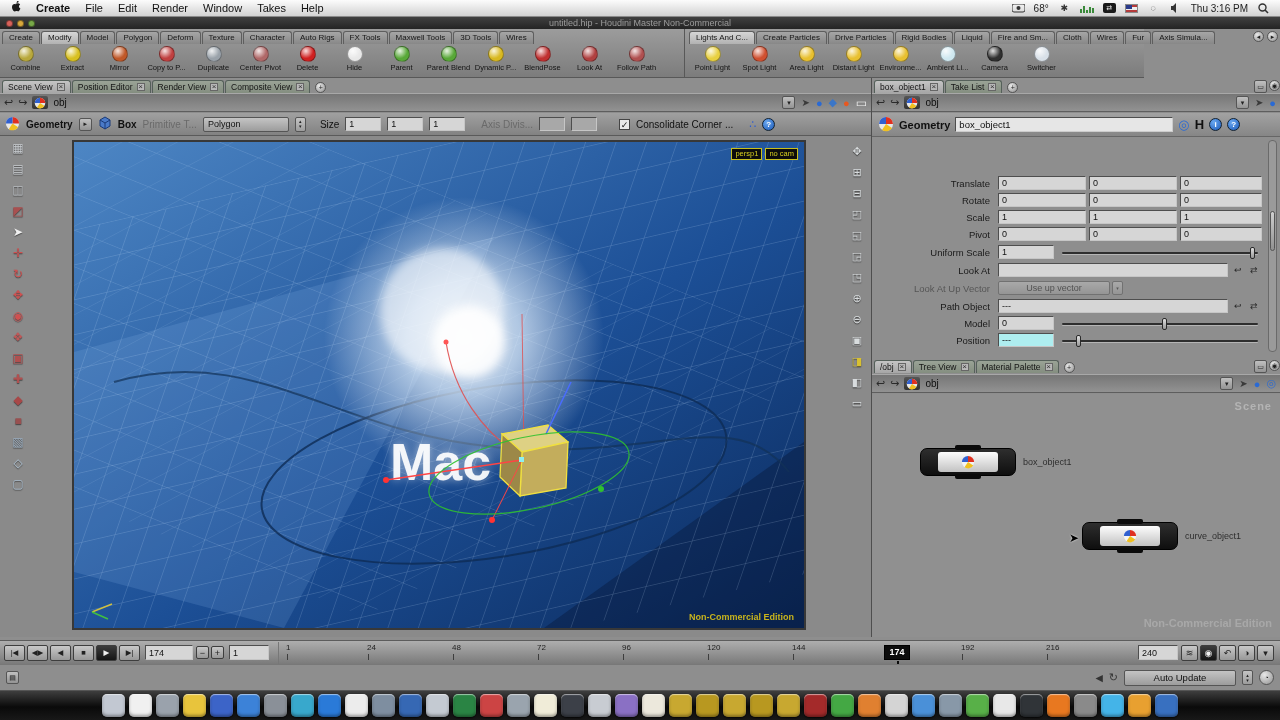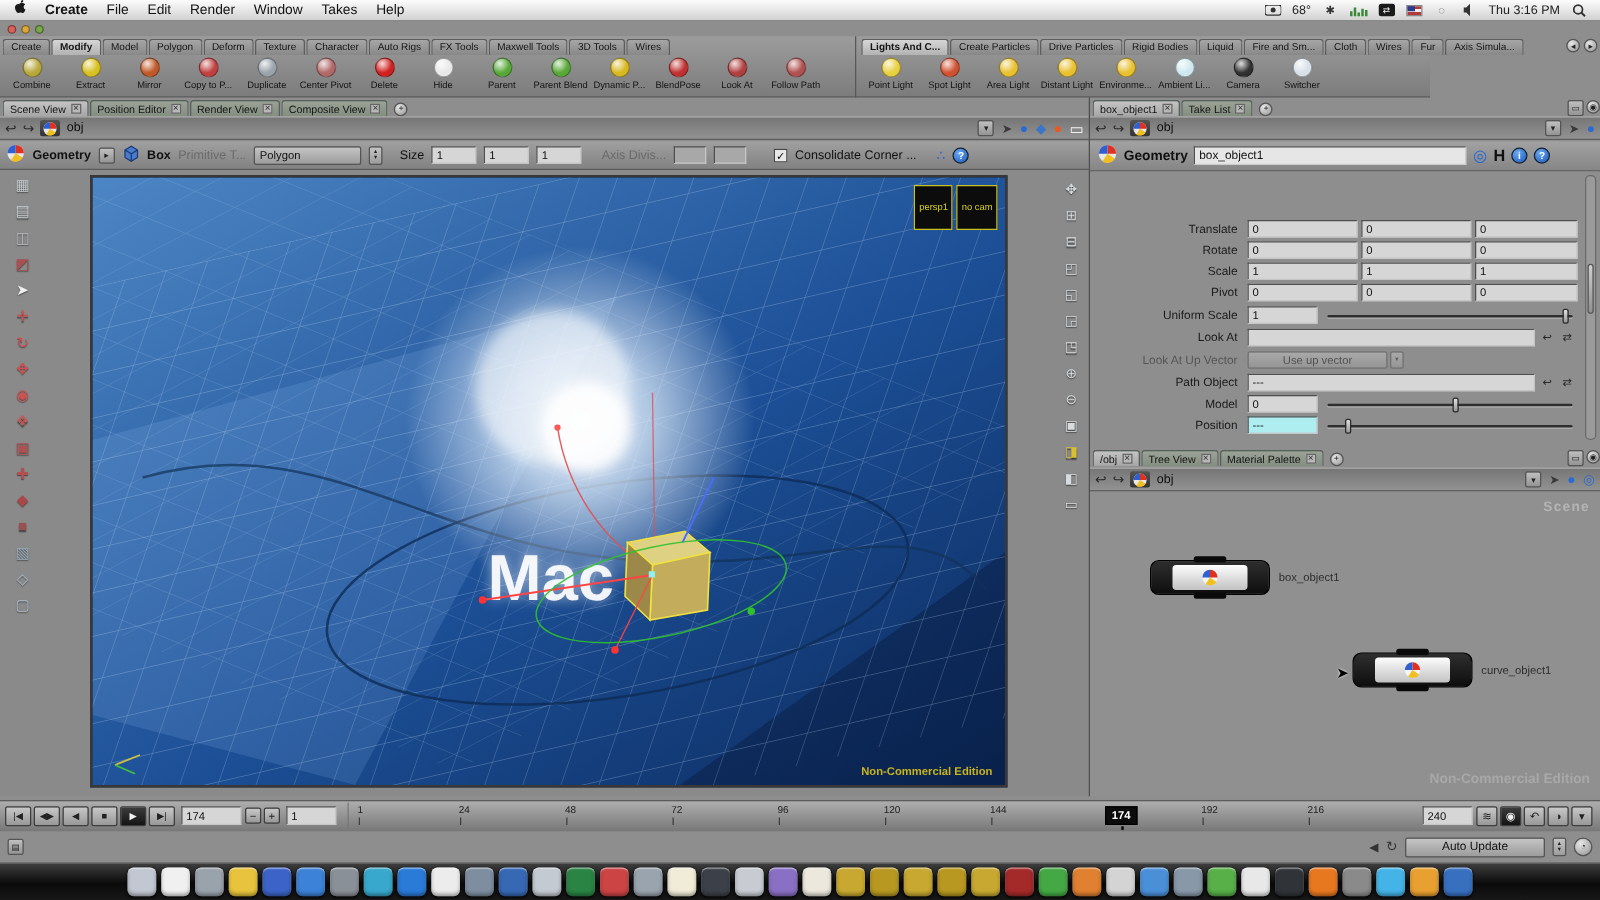--- a/index.html
+++ b/index.html
@@ -17,21 +17,21 @@
 .spaces{width:13px;height:10px;background:#1a1a1a;border-radius:2px;color:#eee;font-size:7px;display:flex;align-items:center;justify-content:center}
 
 .titlebar{position:absolute;left:0;top:17px;width:1280px;height:12px;background:linear-gradient(#404040,#242424);display:flex;align-items:center;justify-content:center;font-size:9px;color:#9c9c9c}
 .tlights{position:absolute;left:6px;top:19.5px;display:flex;gap:4px}
 .tlights span{width:7px;height:7px;border-radius:50%;border:1px solid rgba(0,0,0,.4)}
 
 .shelf{position:absolute;left:0;top:29px;width:1144px;height:49px;background:linear-gradient(#9c9c9c,#7c7c7c);border-bottom:1px solid #585858}
 .shelfhalf{position:absolute;top:0;height:49px}
 .stabs{display:flex;gap:1px;padding:1px 0 0 2px;height:15px;align-items:flex-end}
 .stab{font-size:8px;line-height:12px;padding:0 6px;background:linear-gradient(#a6a6a6,#888);border:1px solid #5e5e5e;border-bottom:none;border-radius:3px 3px 0 0;color:#161616;white-space:nowrap}
-.stab.on{background:linear-gradient(#d6d6d6,#b2b2b2);font-weight:bold}
+.stab.on{background:linear-gradient(#d6d6d6,#b2b2b2);font-weight:normal}
 .stools{display:flex;padding-left:2px}
 .stool{width:47px;display:flex;flex-direction:column;align-items:center;font-size:7.5px;color:#141414;padding-top:2px;white-space:nowrap;overflow:hidden}
 .ticon{width:16px;height:16px;border-radius:50%;border:1px solid rgba(0,0,0,.35);background-image:radial-gradient(circle at 35% 28%,rgba(255,255,255,.85),rgba(255,255,255,0) 55%);margin-bottom:1px;flex:none}
 .rnd{width:11px;height:11px;border-radius:50%;background:radial-gradient(circle at 35% 30%,#e8e8e8,#909090);border:1px solid #555;font-size:7px;display:flex;align-items:center;justify-content:center;color:#222}
 
 .ptabs{position:absolute;top:78px;height:15px;display:flex;gap:1px;align-items:flex-end}
 .ptab{font-size:8.5px;line-height:12px;padding:0 5px;background:linear-gradient(#9aa396,#848e80);border:1px solid #55605a;border-bottom:none;border-radius:3px 3px 0 0;color:#141414;display:flex;gap:4px;align-items:center;white-space:nowrap}
 .ptab.on{background:linear-gradient(#c4c4c4,#a6a6a6)}
 .ptab .x{font-size:8px;color:#333;background:#b8b8b8;border:1px solid #666;width:8px;height:8px;line-height:6px;text-align:center}
 
@@ -49,21 +49,21 @@
 .dd{background:linear-gradient(#c4c4c4,#9c9c9c);border:1px solid #555;border-radius:2px;font-size:9px;display:flex;align-items:center;justify-content:center;height:15px;color:#111;padding:0 4px;gap:4px}
 .spin{width:11px;height:15px;background:linear-gradient(#c4c4c4,#9c9c9c);border:1px solid #555;border-radius:2px;font-size:5px;line-height:5px;display:flex;flex-direction:column;align-items:center;justify-content:center;color:#222}
 .cb{width:11px;height:11px;background:#e8e8e8;border:1px solid #444;font-size:9px;line-height:10px;text-align:center;color:#111}
 .bcirc{width:13px;height:13px;border-radius:50%;background:radial-gradient(circle at 35% 30%,#6aa8f0,#1c5ab8);border:1px solid #123;color:#fff;font-size:8px;font-weight:bold;display:flex;align-items:center;justify-content:center}
 
 .vpwrap{position:absolute;left:0;top:136px;width:871px;height:501px;background:#8a8a8a}
 .toolcol{position:absolute;left:1px;top:2px;width:34px;display:flex;flex-direction:column;align-items:center}
 .tcbtn{width:24px;height:20px;margin:0 0 1px;display:flex;align-items:center;justify-content:center;font-size:12px;text-shadow:0 1px 1px rgba(0,0,0,.5)}
 .scene{position:absolute;left:72px;top:4px;width:734px;height:490px;border:2px solid #383838;background:#12315e}
 .badges{position:absolute;top:6px;right:6px;display:flex;gap:3px}
-.badge{background:#0c0c0c;border:1px solid #c8c020;color:#d8d020;font-size:7.5px;padding:12px 3px;line-height:10px}
+.badge{background:#0c0c0c;border:1px solid #c8c020;color:#d8d020;font-size:7.5px;padding:0 3px;line-height:10px}
 .watermark{position:absolute;right:10px;bottom:6px;color:#c8b41c;font-size:9px;font-weight:bold}
 .rstrip{position:absolute;left:845px;top:6px;width:24px;display:flex;flex-direction:column;align-items:center}
 .rsbtn{width:18px;height:19px;margin-bottom:2px;display:flex;align-items:center;justify-content:center;font-size:11px;color:#d8dcde;text-shadow:0 1px 1px rgba(0,0,0,.6)}
 
 .rpanel-border{position:absolute;left:871px;top:78px;width:1px;height:559px;background:#4e4e4e}
 .phead{position:absolute;left:872px;top:113px;width:408px;height:24px;background:linear-gradient(#a2a2a2,#868686);border-bottom:1px solid #666;display:flex;align-items:center;padding:0 6px;gap:5px;font-size:11px;color:#101010}
 .phead .nm{font-weight:bold}
 .pinput{width:218px;height:15px;background:#e6e6e6;border:1px solid;border-color:#4e4e4e #ccc #ccc #4e4e4e;font-size:9.5px;padding:0 3px;display:flex;align-items:center}
 .prow{position:absolute;left:872px;width:394px;height:16px;font-size:9.5px;color:#1a1a1a}
 .prow.dis{opacity:.5}
@@ -152,20 +152,23 @@
       <span>Thu 3:16 PM</span>
       <span class="micon">
           <svg width="11" height="11">
             <circle cx="4.5" cy="4.5" r="3.5" fill="none" stroke="#333" stroke-width="1.4"></circle>
             <line x1="7" y1="7" x2="10" y2="10" stroke="#333" stroke-width="1.6"></line>
           </svg>
         </span>
     </span>
   </div>
 
+  <div class="titlebar">
+    <span>untitled.hip - Houdini Master Non-Commercial</span>
+  </div>
   <div class="tlights">
     <span style="background:#d8625a"></span>
     <span style="background:#d8a83c"></span>
     <span style="background:#78a848"></span>
   </div>
 
   <div class="shelf">
     <div class="shelfhalf" style="left:0;width:685px;border-right:1px solid #585858">
       <div class="stabs">
 

